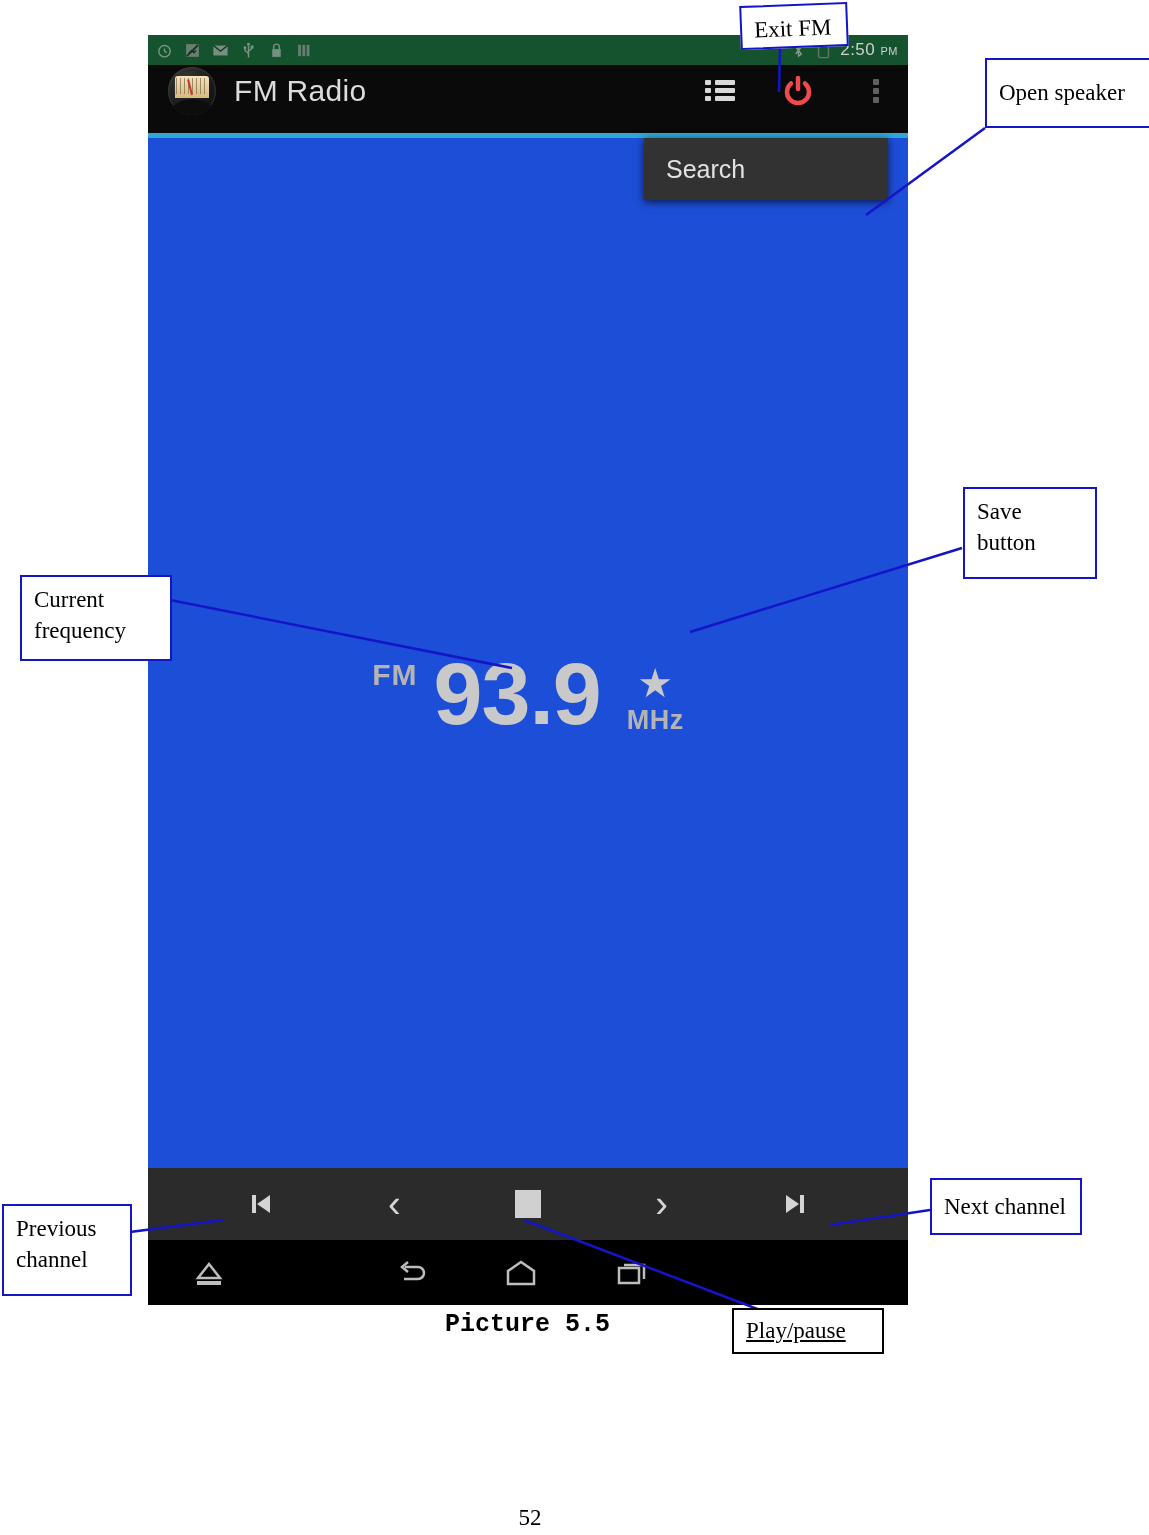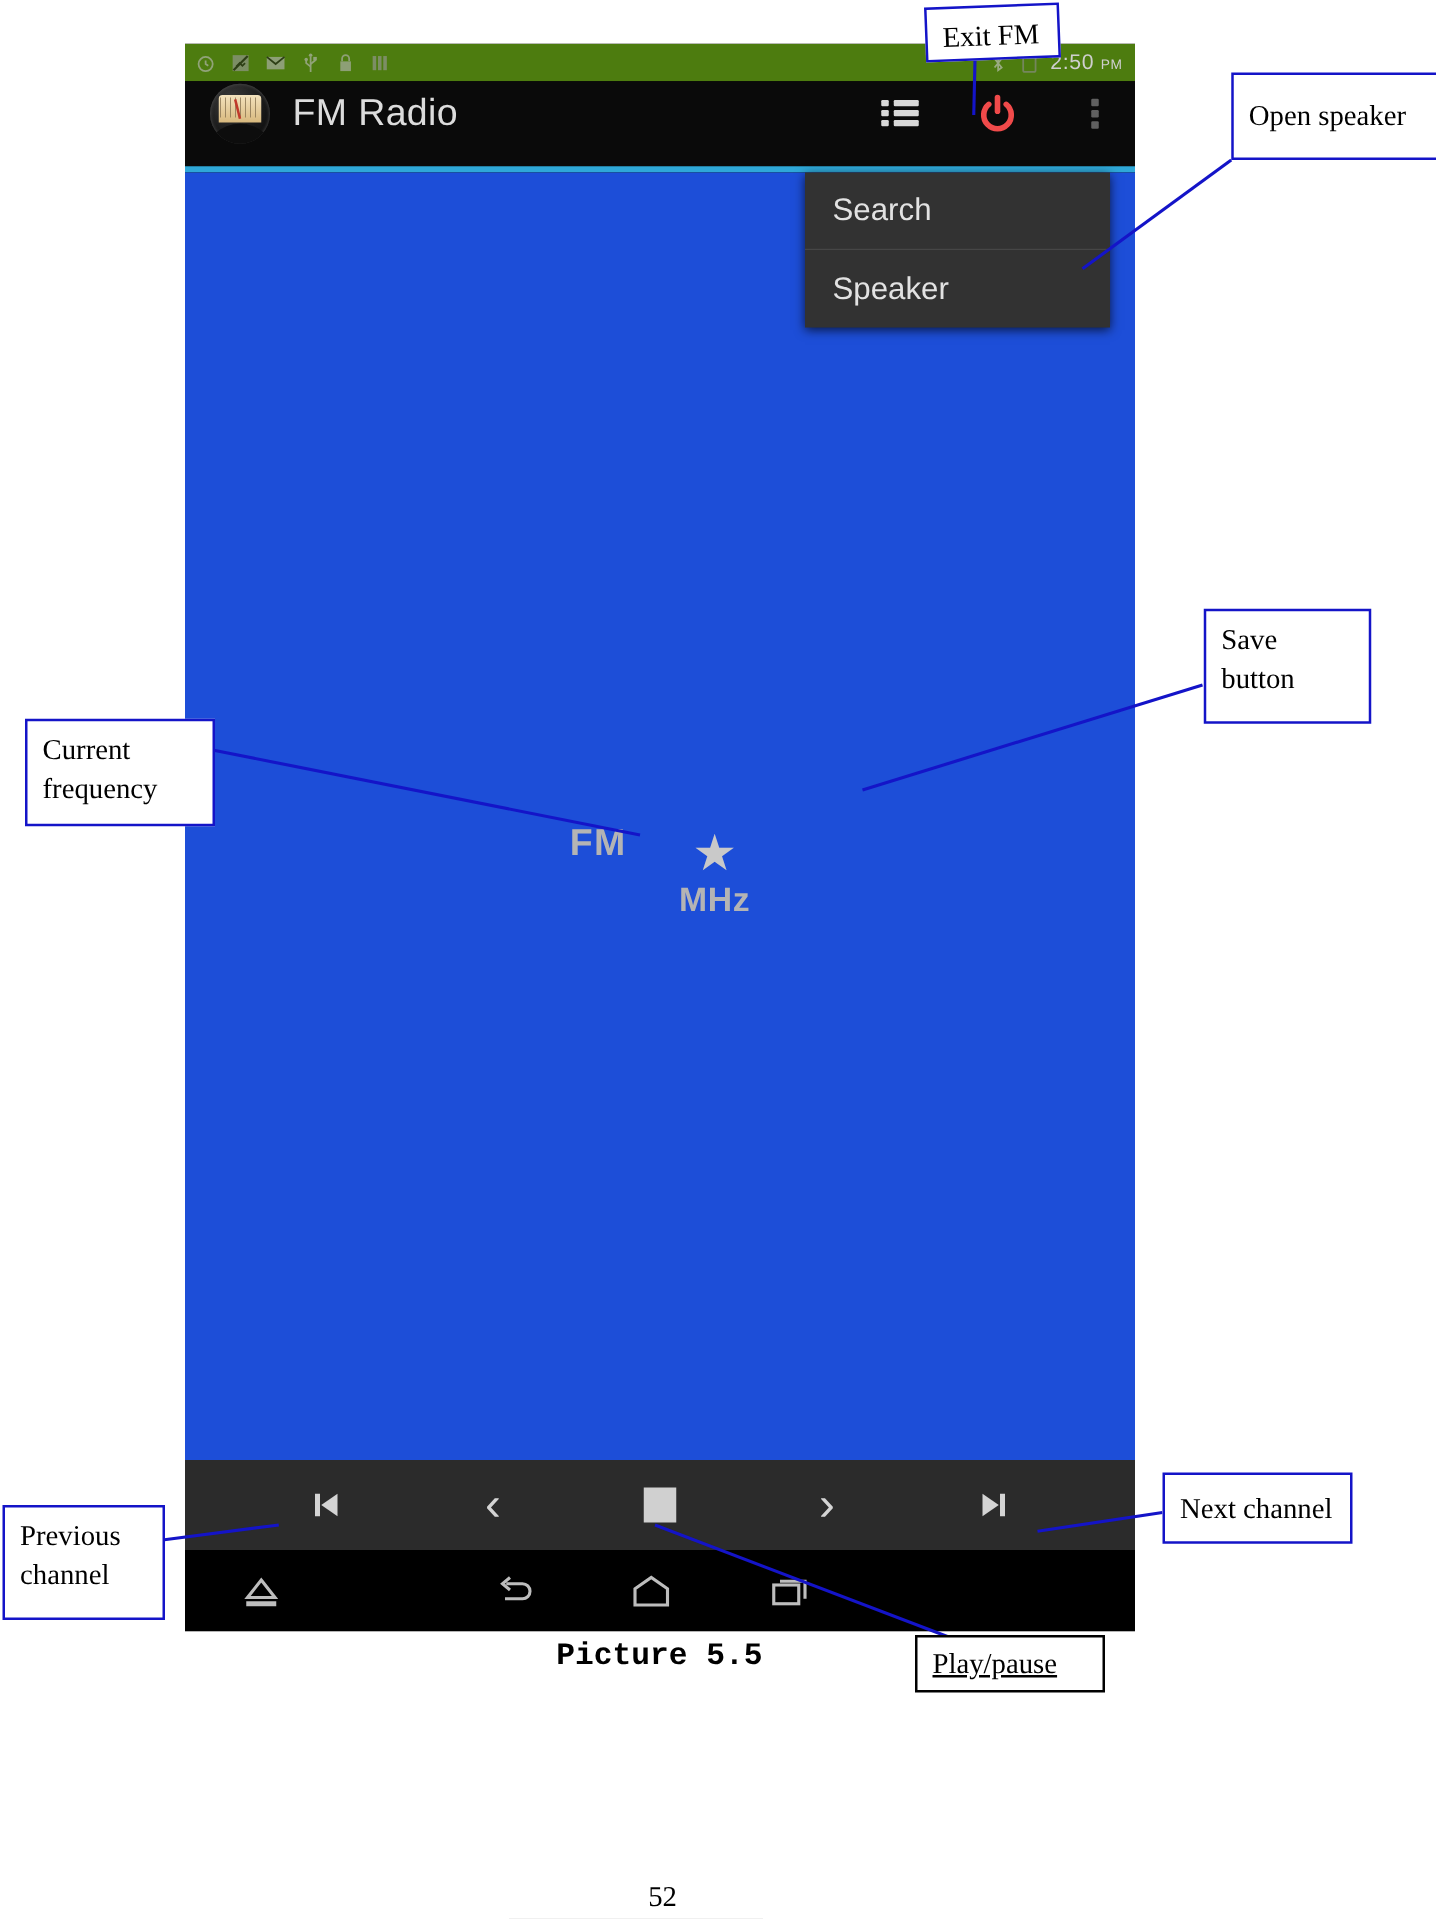--- a/index.html
+++ b/index.html
@@ -26,21 +26,21 @@
     font-family: "Liberation Sans", sans-serif;
     overflow: hidden;
   }
 
   
   #status-bar {
     position: absolute;
     left: 0; top: 0;
     width: 100%;
     height: 30px;
-    background: #4d7c0f;
+    background: #14532d;
     display: flex;
     align-items: center;
     box-sizing: border-box;
     padding: 0 10px 0 8px;
   }
   .sb-left {
     display: flex;
     align-items: center;
     gap: 11px;
   }
@@ -445,30 +445,30 @@
             <i></i>
           </span>
       </div>
     </div>
   </div>
   <div id="accent-line"></div>
 
   <div id="radio-body">
     <div id="freq-row">
       <span id="freq-fm">FM</span>
+      <span id="freq-value">93.9</span>
       <span id="freq-unit-wrap">
         <span id="save-star">★</span>
         <span id="freq-unit">MHz</span>
       </span>
     </div>
   </div>
 
   <div id="overflow-menu">
     <div class="menu-item">Search</div>
-    <div class="menu-item">Speaker</div>
   </div>
 
   <div id="control-bar">
     <div class="ctrl-btn">
       <svg width="28" height="28" viewBox="0 0 28 28">
         <rect x="5" y="5" width="4" height="18" fill="#d4d4d4"></rect>
         <path d="M23 5v18L10 14z" fill="#d4d4d4"></path>
       </svg>
     </div>
     <div class="ctrl-btn">

